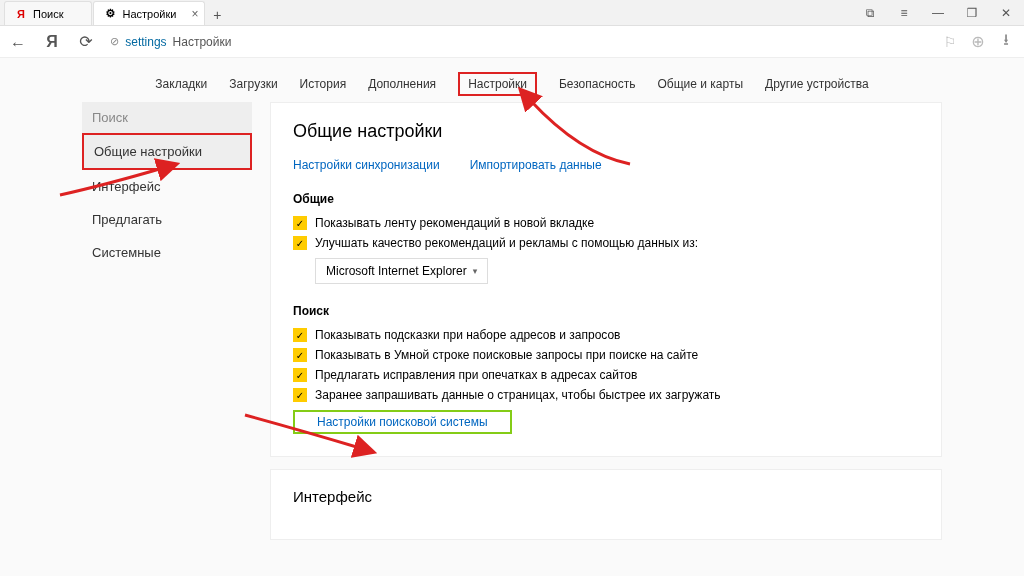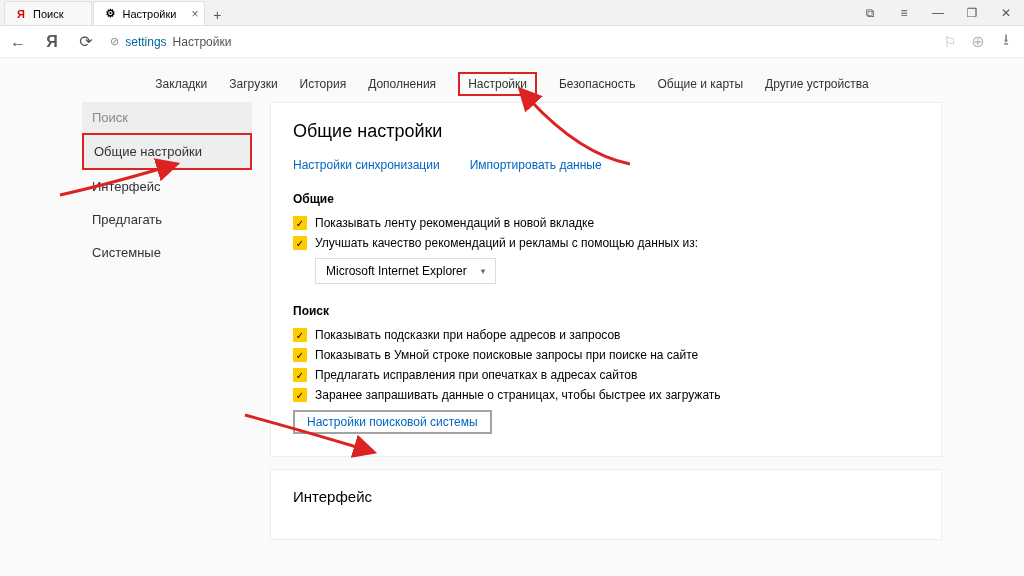--- a/index.html
+++ b/index.html
@@ -27,25 +27,25 @@
 .main{display:flex;width:860px;gap:18px}
 .side{width:170px;font-size:13px;color:#333}
 .side .search{background:#eee;padding:8px 10px;color:#888}
 .side .sitem{padding:9px 10px;cursor:pointer}
 .side .sitem.active{background:#eee;border:2px solid #d22}
 .panel{flex:1;background:#fff;border:1px solid #eee;padding:18px 22px;margin-bottom:12px}
 .panel h2{font-size:18px;font-weight:normal;margin-bottom:16px}
 .panel h3{font-size:15px;font-weight:normal;margin-bottom:16px}
 .links{display:flex;gap:30px;margin-bottom:4px}
 .links a{color:#0066c0;font-size:12px;cursor:pointer}
-.links a.hl{border:2px solid #a3a3a3;padding:3px 12px}
+.links a.hl{border:2px solid #84cc16;padding:3px 22px}
 .sect-title{font-size:12px;font-weight:bold;margin:20px 0 10px}
 .chk{display:flex;align-items:center;gap:8px;font-size:12px;margin-bottom:6px}
 .chk .box{width:14px;height:14px;background:#ffcc00;display:flex;align-items:center;justify-content:center;font-size:10px;color:#000}
-.sel{display:inline-flex;align-items:center;gap:14px;border:1px solid #ddd;padding:5px 10px;font-size:12px;margin-left:22px;margin-top:2px}
+.sel{display:inline-flex;align-items:center;gap:6px;border:1px solid #ddd;padding:5px 10px;font-size:12px;margin-left:22px;margin-top:2px}
 .sel .caret{font-size:9px;color:#666}
 .arrow{position:absolute;pointer-events:none}
 .arrow svg{overflow:visible}
 </style>
 </head>
 <body>
 
 <div class="titlebar">
   <div class="tabs">
     <div class="tab">

